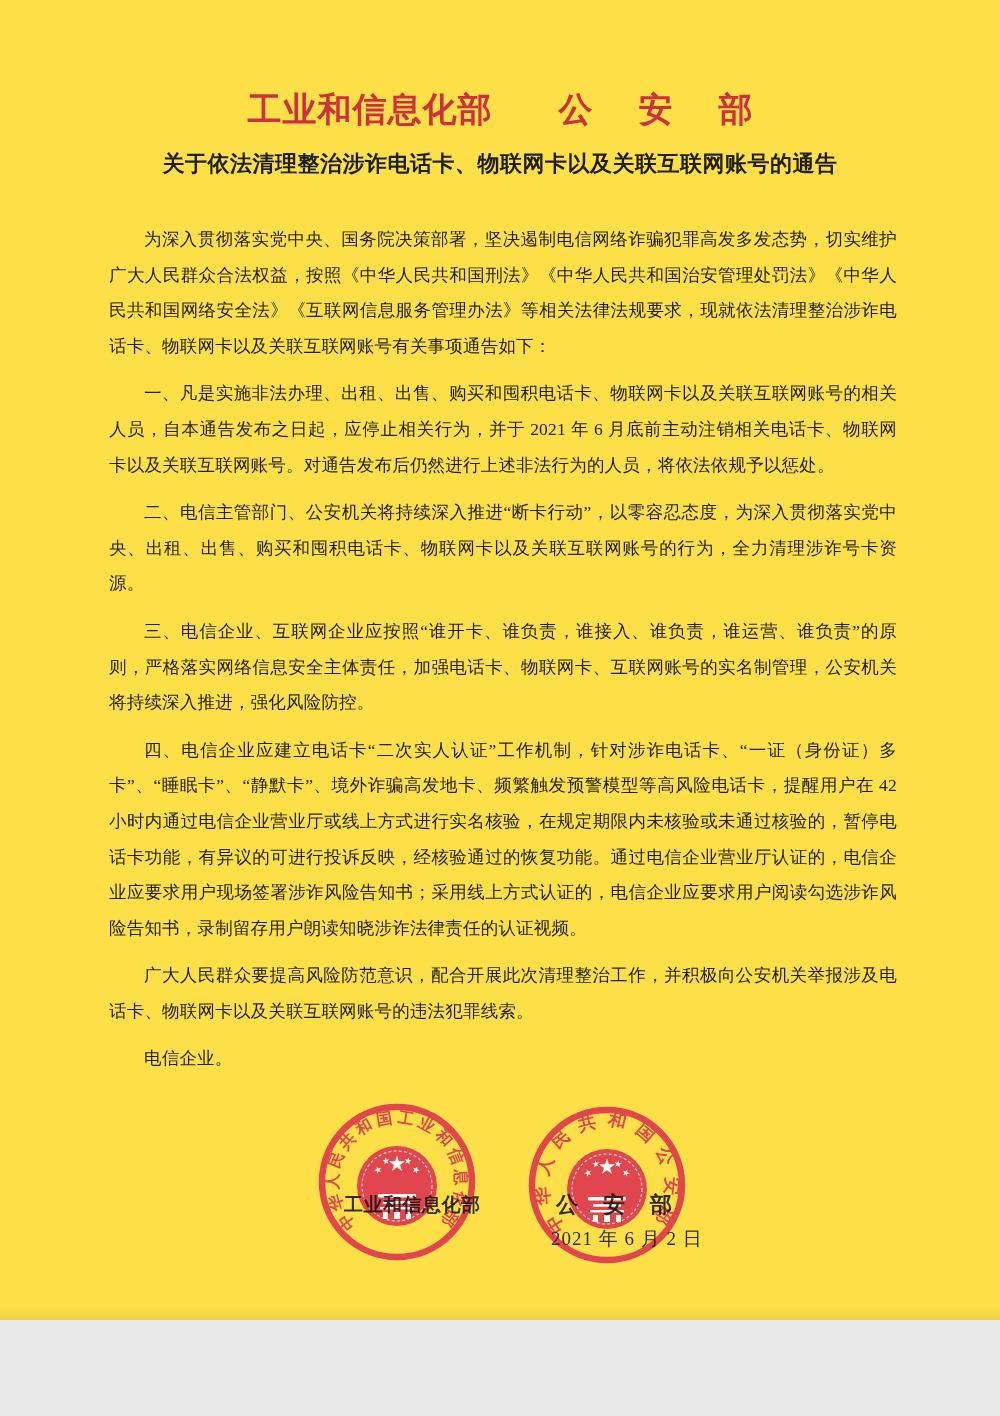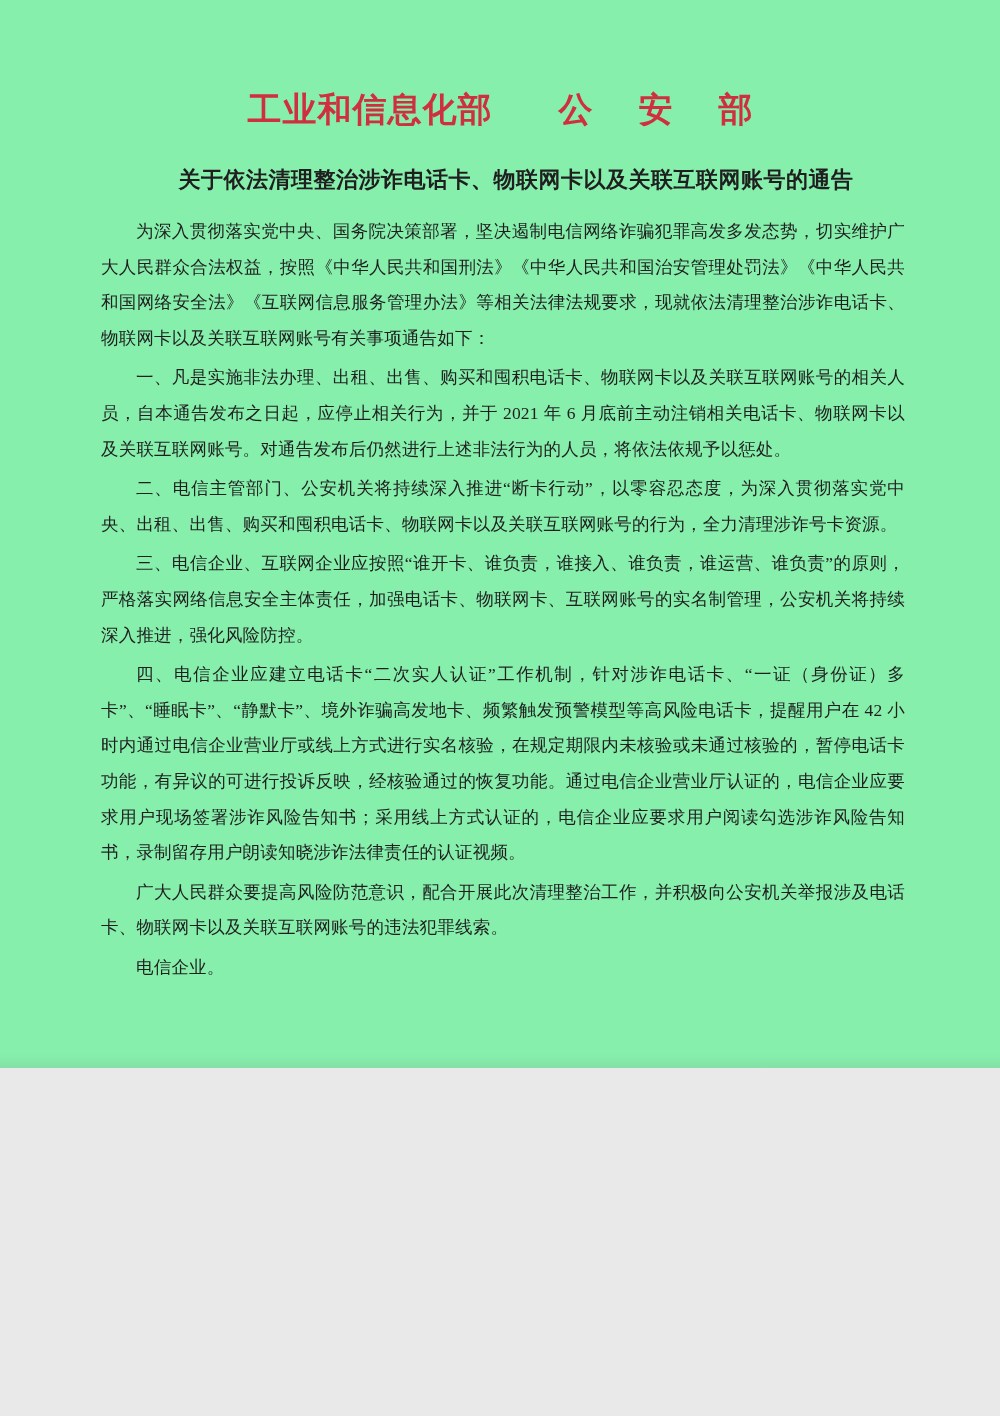--- a/index.html
+++ b/index.html
@@ -1,48 +1,48 @@
 <!DOCTYPE html>
 <html><head>
 <meta charset="utf-8">
 <style>
   html,body { margin:0; padding:0; background:#e9e9e9; }
   .page {
     position:relative;
-    width:1000px; height:1068px;
+    width:1000px; height:1320px;
     margin:0 auto;
-    background:#86efac;
+    background:#fde047;
     overflow:hidden;
     font-family:"Liberation Serif", serif;
     color:#1f1f1f;
   }
   
   .red-header {
     position:absolute; top:90px; left:0; width:1000px;
     display:flex; justify-content:center; align-items:baseline;
     font-size:34px; font-weight:bold; line-height:40px;
     color:#d02f3f;
     letter-spacing:1px;
   }
   .red-header .gap { display:inline-block; width:66px; }
   .red-header .spread { letter-spacing:46px; margin-right:-46px; }
   
   .doc-title {
     position:absolute; top:148px; left:60px; width:880px;
-    margin:16px; text-align:center;
+    margin:0; text-align:center;
     font-size:22px; font-weight:bold; line-height:32px;
     letter-spacing:0.5px;
   }
   
   .body-text {
     position:absolute; top:210px; left:97px; width:812px;
     font-size:17.5px; line-height:35.6px; letter-spacing:0.2px;
     text-align:justify; text-justify:inter-ideograph;
   }
-  .body-text p { margin:4px; text-indent:2em; }
+  .body-text p { margin:12px; text-indent:2em; }
   
   .seal { position:absolute; width:160px; height:160px; opacity:0.93; }
   .seal-left  { left:317px; top:1102px; }
   .seal-right { left:527px; top:1105px; }
   .seal-overlay {
     position:absolute;
     color:#151515; font-weight:bold; white-space:nowrap;
     opacity:0.88;
   }
   .overlay-left  { left:344px; top:1192px; font-size:19px; letter-spacing:0.5px; }

